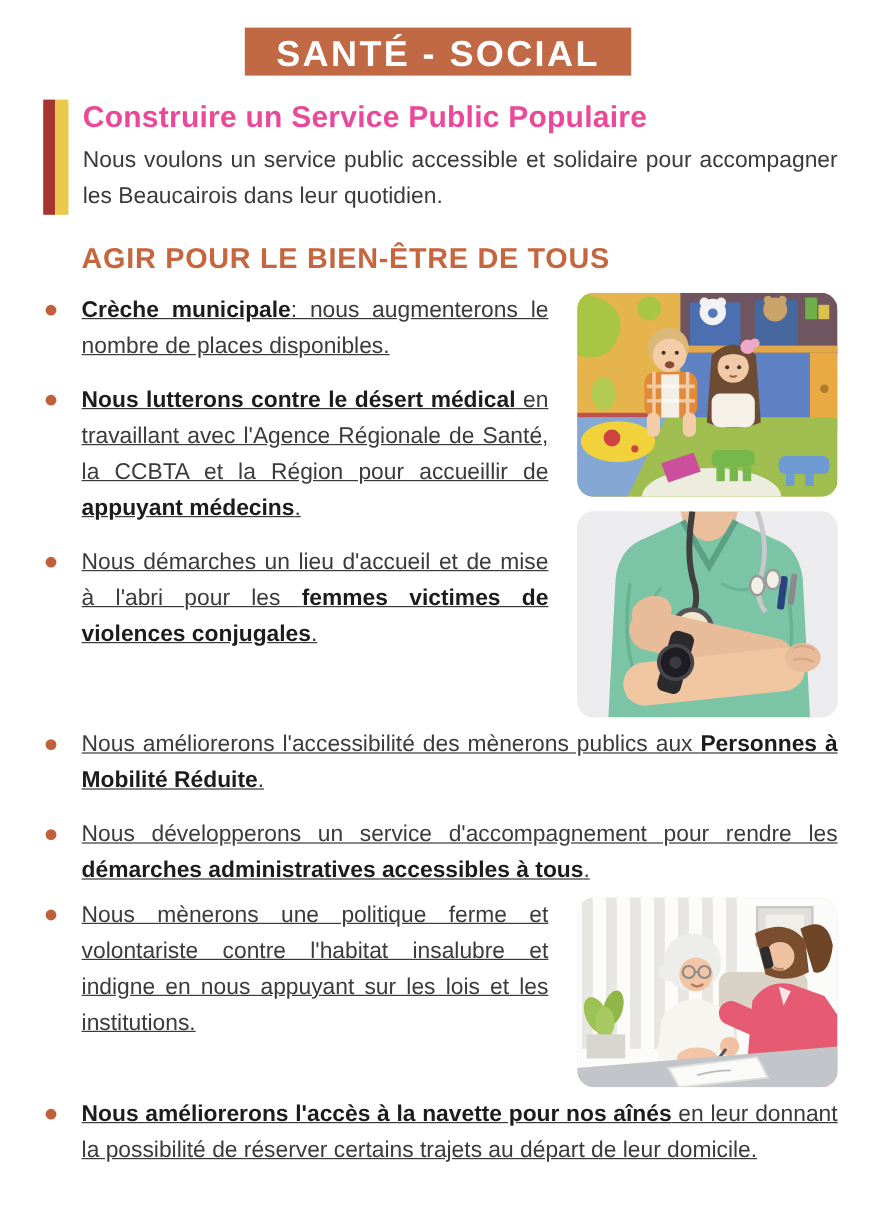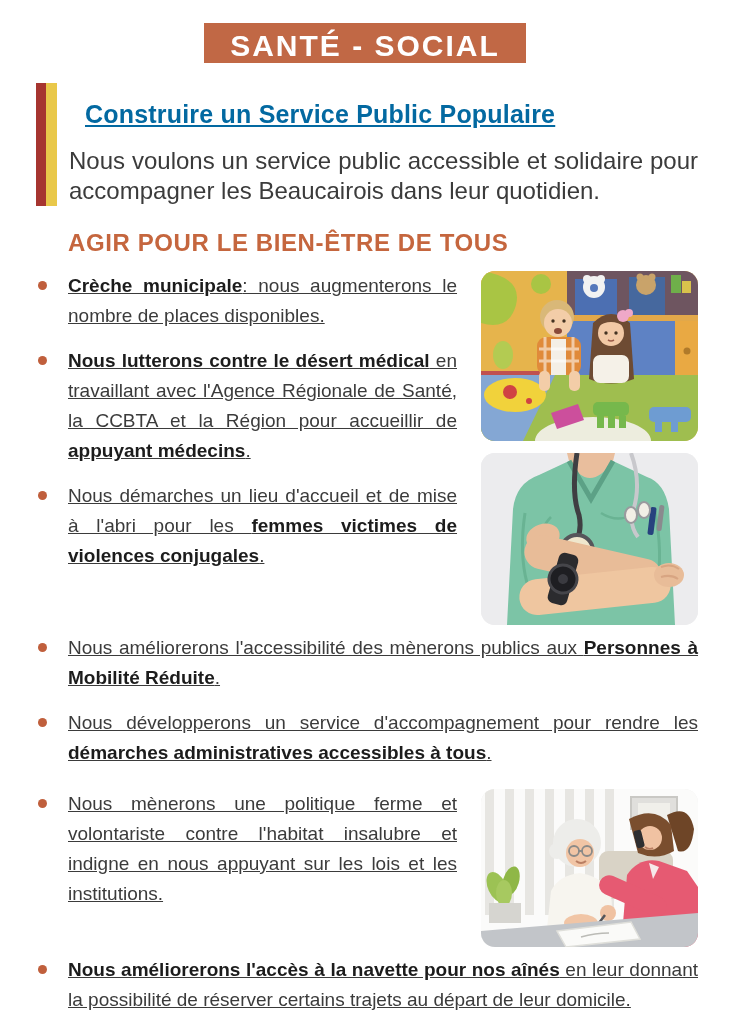--- a/index.html
+++ b/index.html
@@ -23,28 +23,28 @@
     width:fit-content;margin:23px auto 0;
     background:var(--accent-orange);color:#fff;
     font-size:30px;font-weight:800;letter-spacing:2px;
     padding:6px 26px 0;
   }
   .title-section{display:flex;margin:20px 32px 0 36px;}
   .accent-bar{width:21px;flex:0 0 21px;display:flex;margin-right:12px;}
   .accent-bar .red{width:10px;background:var(--flag-red);}
   .accent-bar .yellow{width:11px;background:var(--flag-yellow);}
   .title-text{flex:1;min-width:0;}
-  h1{margin:16px;font-size:25px;line-height:31px;color:#0369a1;letter-spacing:0.2px;font-weight:bold;text-decoration:underline;}
-  .subtitle{margin:5px 0 0;font-size:24px;line-height:30px;color:var(--text-dark);text-align:justify;}
+  h1{margin:0;font-size:25px;line-height:31px;color:#ec4899;letter-spacing:0.2px;font-weight:bold;}
+  .subtitle{margin:5px 0 0;font-size:19px;line-height:30px;color:var(--text-dark);text-align:justify;}
   .section-heading{
     margin:23px 32px 0 68px;
     color:var(--heading-orange);font-size:24px;font-weight:bold;letter-spacing:0.6px;
   }
   .list-block{margin:14px 32px 0 36px;}
-  .list-block.second{margin-top:21px;}
+  .list-block.second{margin-top:7px;}
   .list-block::after{content:"";display:block;clear:both;}
   .photos-right{float:right;width:217px;margin:0 0 8px 24px;}
   .photo{display:block;width:217px;border-radius:14px;overflow:hidden;background:#eee;}
   .photo + .photo{margin-top:12px;}
   .photo svg{display:block;}
   ul.bullets{list-style:none;margin:0;padding:0;}
   ul.bullets li{
     position:relative;padding-left:32px;margin:0 0 15px;
     font-size:19px;line-height:30px;color:var(--text-dark);text-align:justify;text-decoration:underline;
   }

